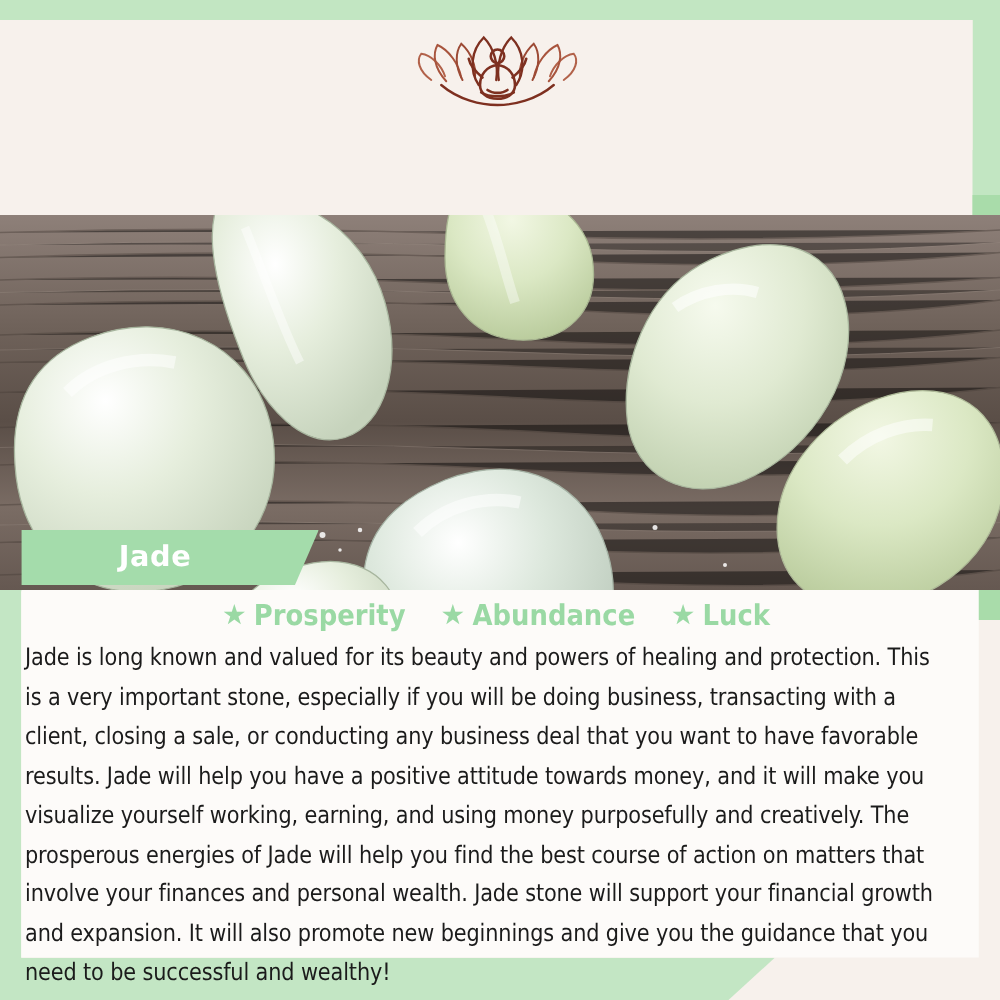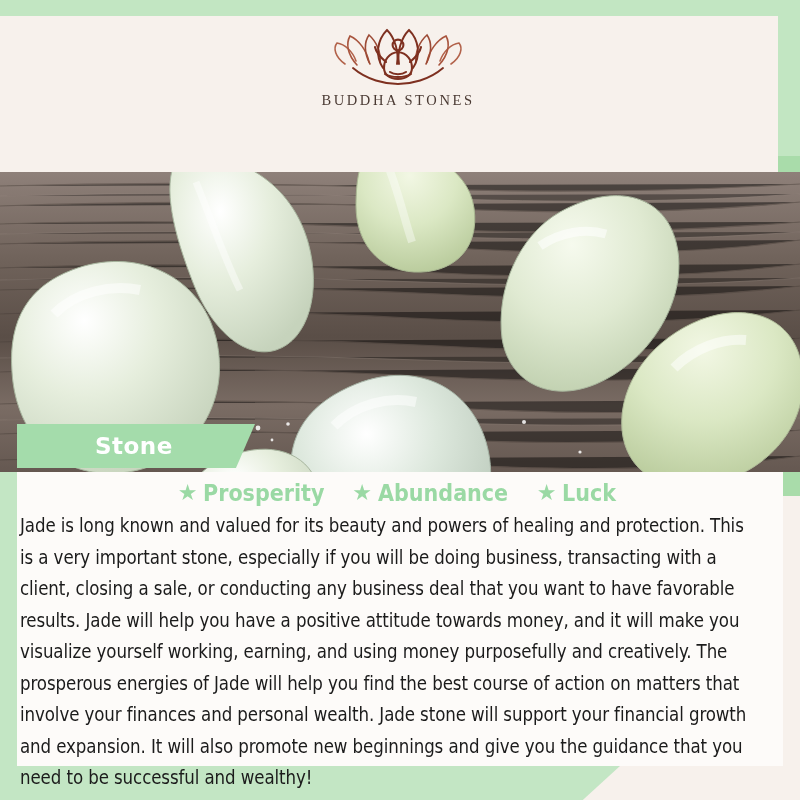--- a/index.html
+++ b/index.html
@@ -208,21 +208,20 @@
         <g fill="none" stroke="#7e3020" stroke-width="2.1" stroke-linecap="round" stroke-linejoin="round">
 
           <circle cx="75" cy="21" r="5.4" fill="none"></circle>
           <path d="M75 28 C66 29 61 36 61 44 C61 50 66 55 75 55 C84 55 89 50 89 44 C89 36 84 29 75 28 Z"></path>
           <path d="M63 38 C57 33 53 28 52 23"></path>
           <path d="M87 38 C93 33 97 28 98 23"></path>
           <path d="M62 50 C68 54 82 54 88 50"></path>
           <path d="M67 48 C71 51 79 51 83 48"></path>
         </g>
       </svg>
-      <div class="logo-text">BUDDHA STONES</div>
     </div>
   </div>
 
 
   <div class="photo">
     <svg viewBox="0 0 800 300" preserveAspectRatio="none">
       <defs>
         <linearGradient id="wood" x1="0" y1="0" x2="0" y2="1">
           <stop offset="0%" stop-color="#8e8079"></stop>
           <stop offset="30%" stop-color="#6f625a"></stop>
@@ -313,21 +312,21 @@
         <circle cx="258" cy="256" r="2.4"></circle>
         <circle cx="288" cy="252" r="1.8"></circle>
         <circle cx="272" cy="268" r="1.4"></circle>
         <circle cx="524" cy="250" r="2"></circle>
         <circle cx="580" cy="280" r="1.6"></circle>
       </g>
     </svg>
   </div>
 
   <div class="stone-label">
-    <span class="stone-label-text">Stone</span>
+    <span class="stone-label-text">Jade</span>
   </div>
 
   <div class="content">
     <div class="benefits">
       <span class="benefit">
         <span class="star">★</span>
         <span class="blabel">Prosperity</span>
       </span>
       <span class="benefit">
         <span class="star">★</span>

